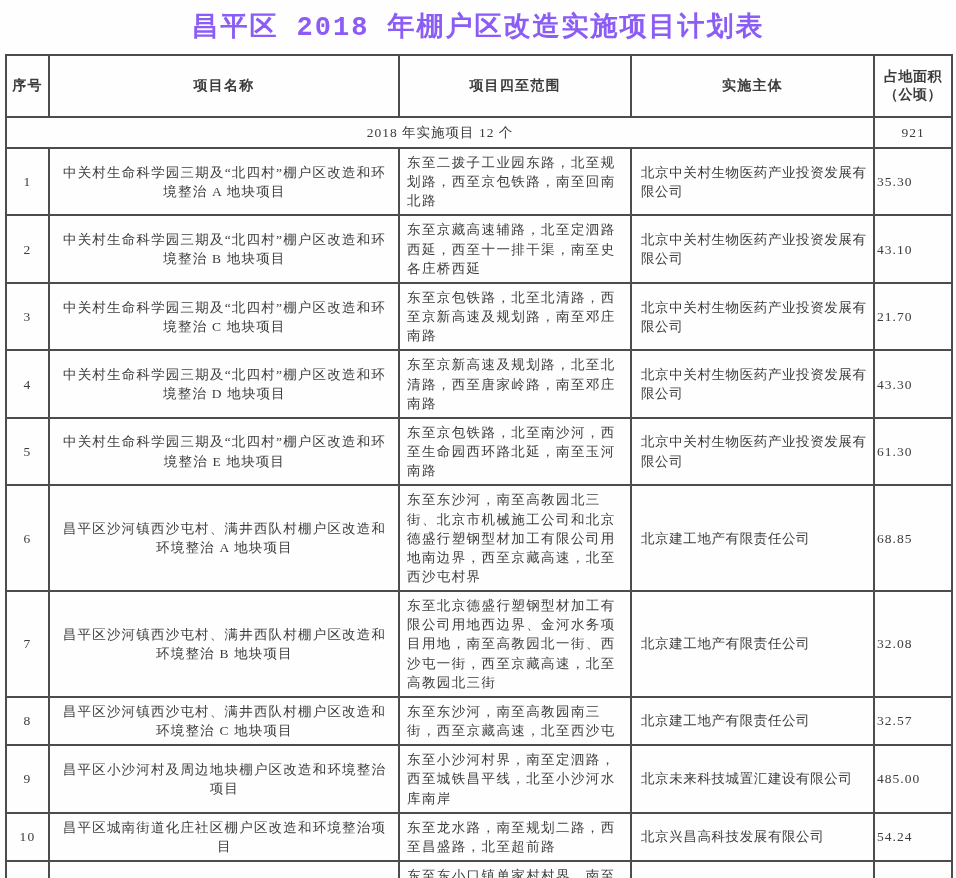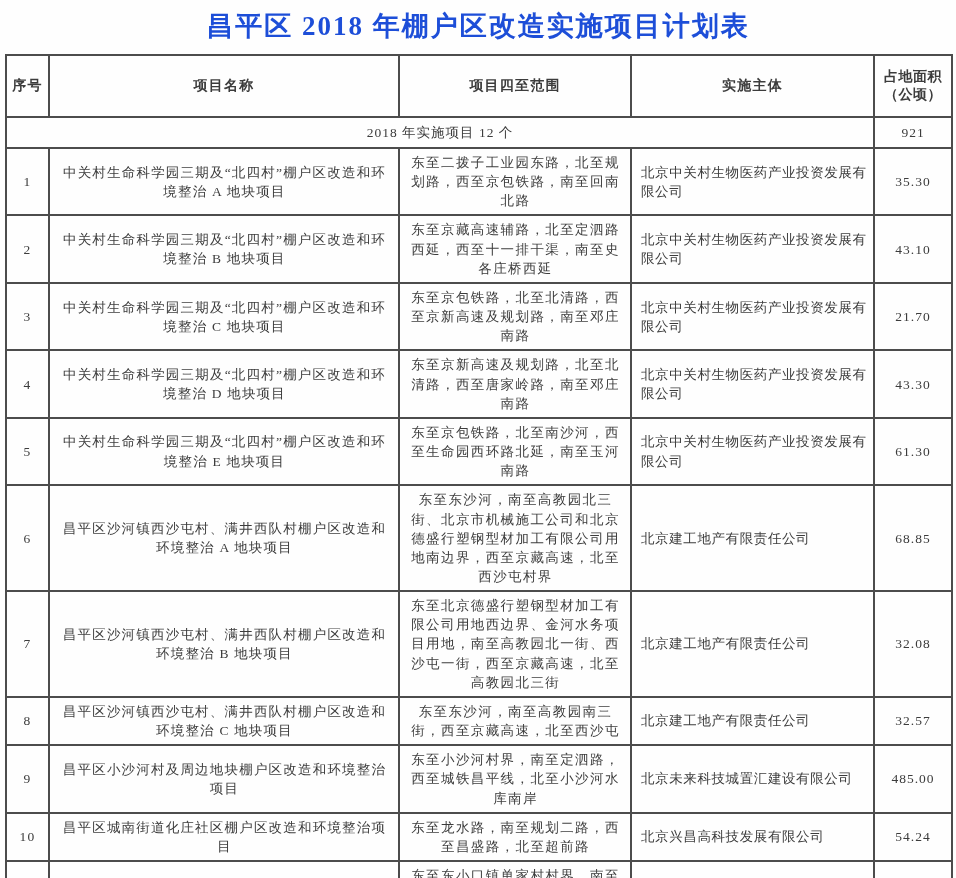--- a/index.html
+++ b/index.html
@@ -13,23 +13,24 @@
     width: 956px;
     height: 878px;
     padding: 6px 5px 0 5px;
     background: #fefefe;
     overflow: hidden;
   }
   .doc-title {
     text-align: center;
     font-size: 27px;
     font-weight: bold;
-    color: #1d4ed8;
+    color: #8b5cf6;
     letter-spacing: 2px;
     margin: 2px 0 10px 0;
+    font-family: Liberation Mono, monospace;
   }
   table.plan-table {
     width: 946px;
     border-collapse: collapse;
     table-layout: fixed;
   }
   .plan-table col.c-no     { width: 43px; }
   .plan-table col.c-name   { width: 350px; }
   .plan-table col.c-scope  { width: 232px; }
   .plan-table col.c-entity { width: 243px; }
@@ -46,23 +47,23 @@
     font-weight: bold;
     text-align: center;
     height: 62px;
     font-size: 14px;
     padding: 4px;
   }
   th.area-head { white-space: pre-line; line-height: 1.3; letter-spacing: 0.5px; }
   tr.summary-row td { height: 31px; text-align: center; letter-spacing: 1px; }
   td.cell-no   { text-align: center; padding: 3px 2px; }
   td.cell-name { text-align: center; padding: 4px 8px 4px 9px; }
-  td.cell-scope{ text-align: center; padding: 4px 6px 4px 7px; letter-spacing: 1.4px; }
+  td.cell-scope{ text-align: left; padding: 4px 6px 4px 7px; letter-spacing: 1.4px; }
   td.cell-entity{ text-align: left; padding: 4px 6px 4px 9px; letter-spacing: 0.6px; border-radius: 23px; }
-  td.cell-area { text-align: center; padding: 3px 2px; letter-spacing: 1px; }
+  td.cell-area { padding: 3px 2px; letter-spacing: 1px; }
 </style>
 </head>
 <body>
 
 <div class="page">
 
   <h1 class="doc-title">昌平区 2018 年棚户区改造实施项目计划表</h1>
 
   <table class="plan-table">
     <colgroup>

